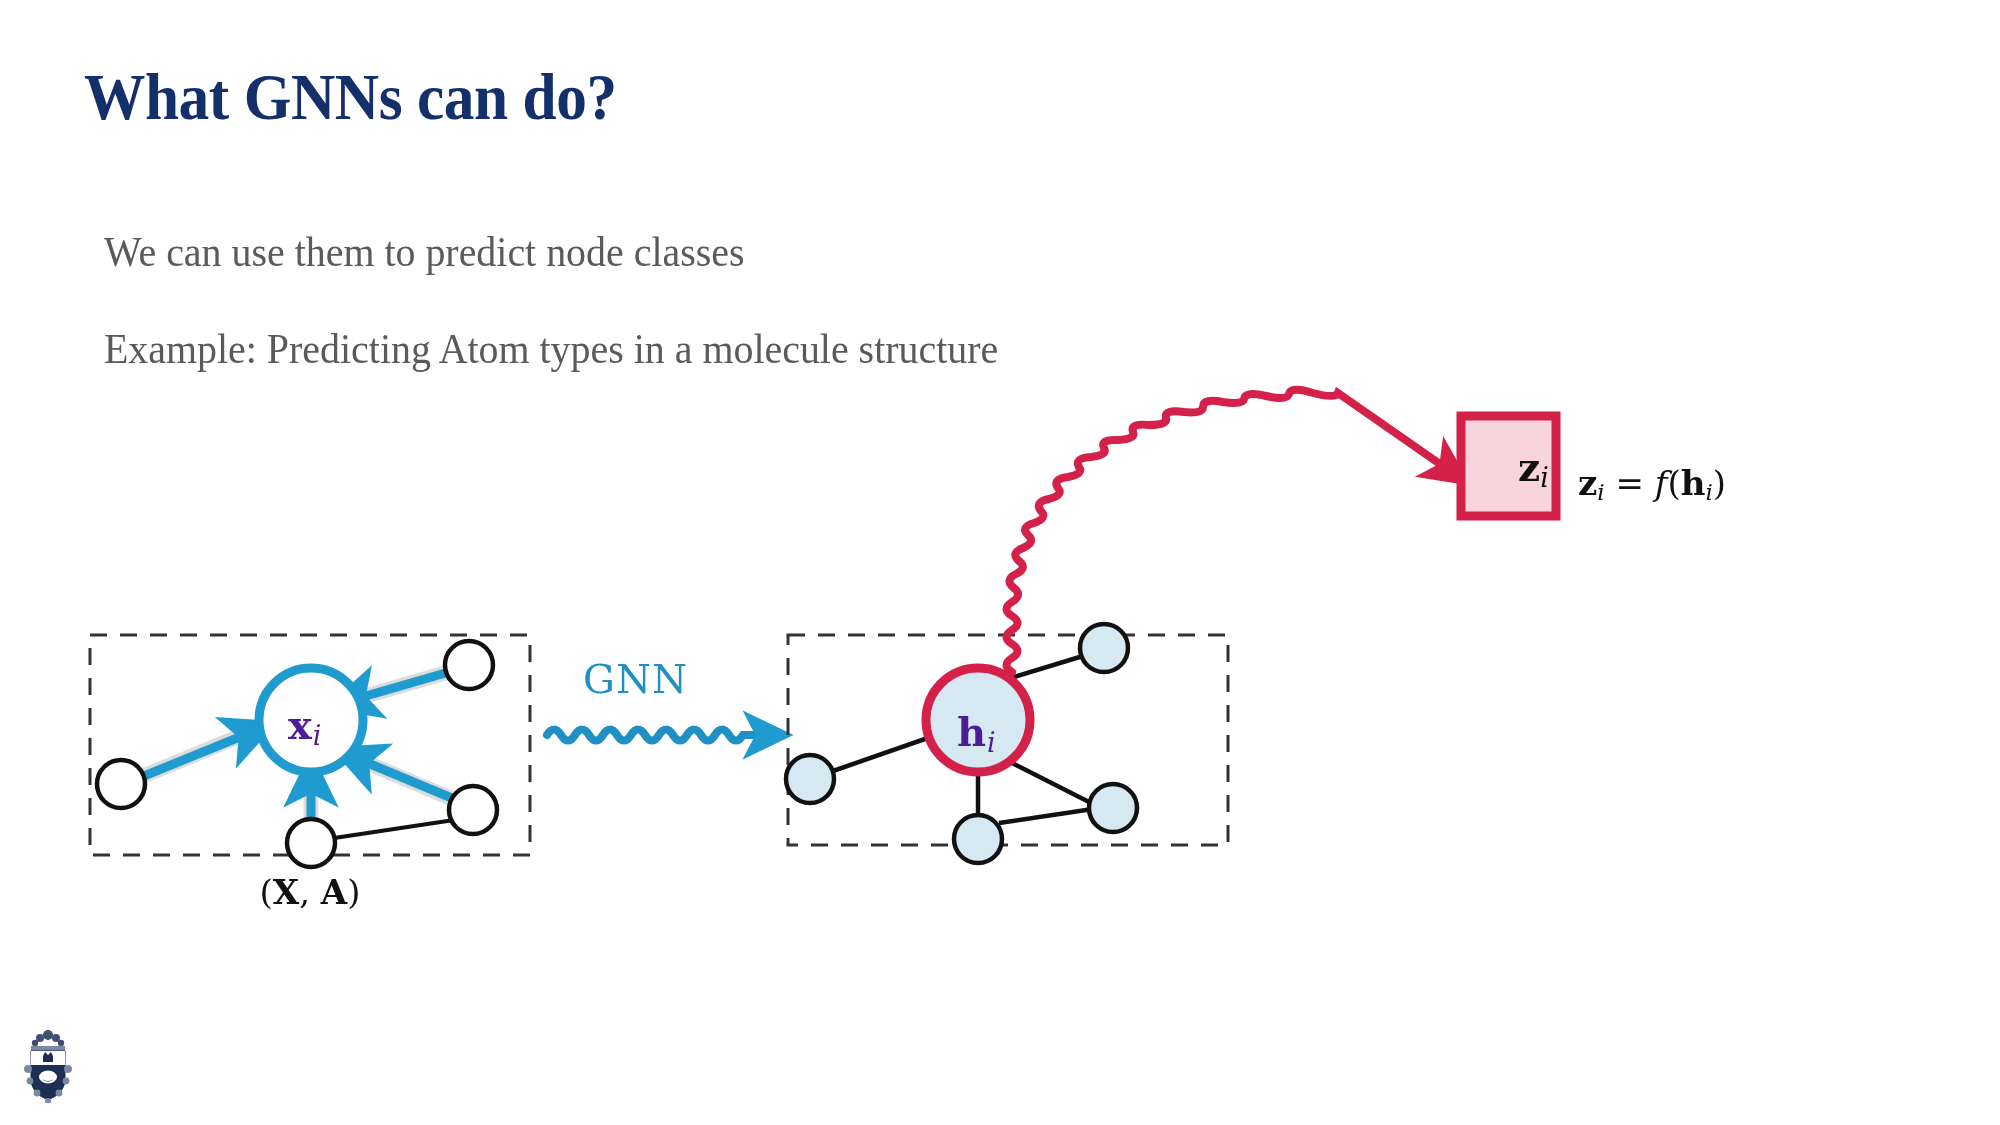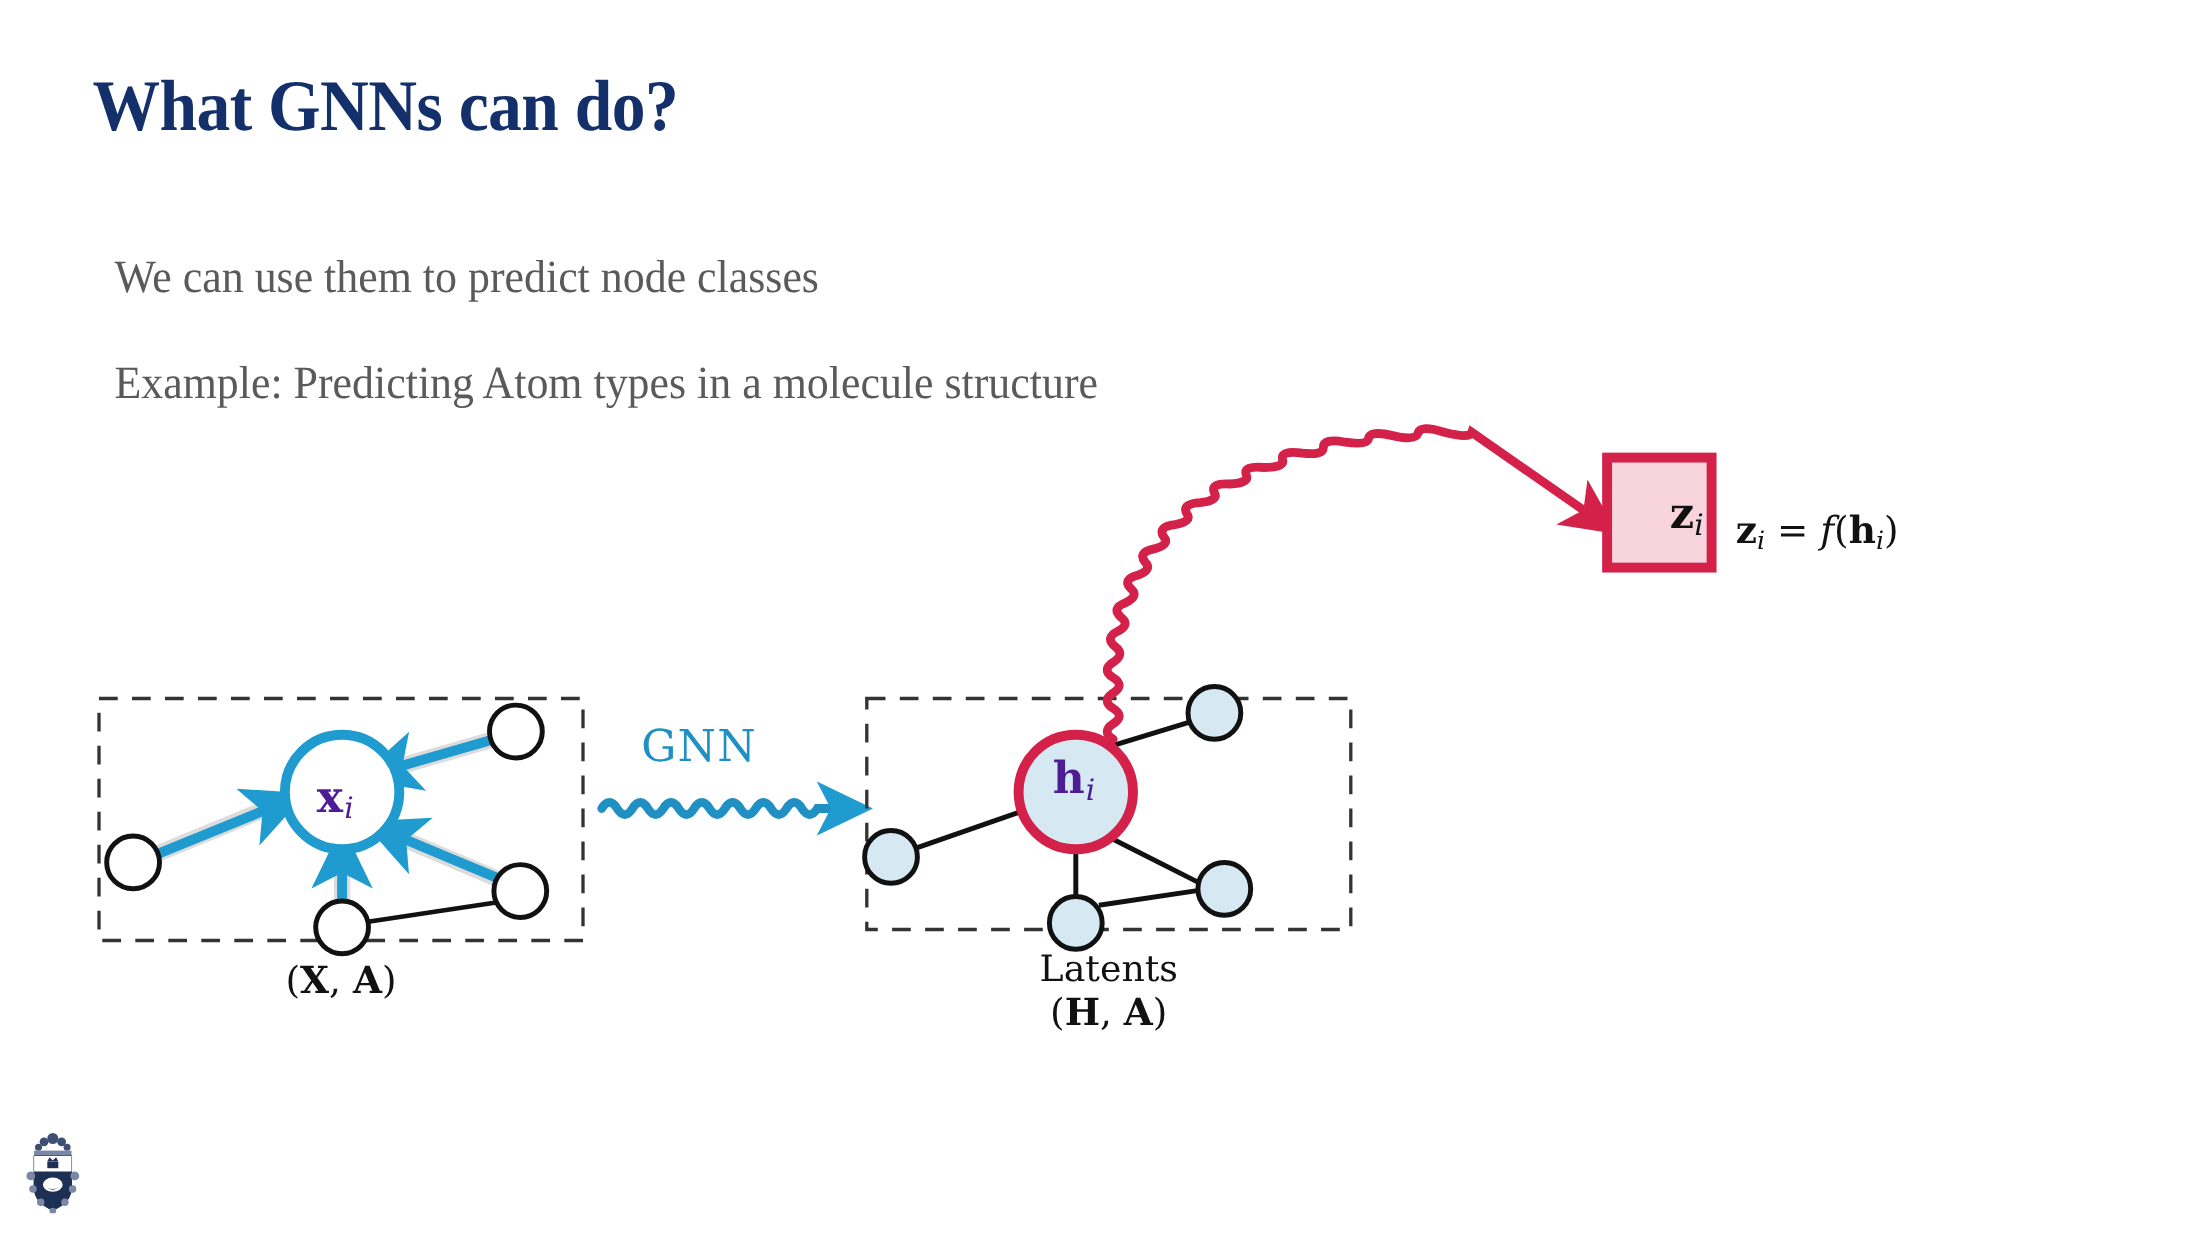--- a/index.html
+++ b/index.html
@@ -249,38 +249,34 @@
 
     </svg>
 
     <div class="mathlabel node-sym" style="left:287px; top:702px; position:fixed;"></div>
   </div>
 
   <div class="mathlabel node-sym" style="left:288px; top:701px;">
     <span>x</span><span class="sub">i</span>
   </div>
 
-  <div class="mathlabel node-sym" style="left:957px; top:684px;">
+  <div class="mathlabel node-sym" style="left:957px; top:708px;">
     <span>h</span><span class="sub">i</span>
   </div>
 
   <div class="gnn-label" style="left:583px; top:656px;">GNN</div>
 
   <div class="zi-sym" style="left:1487px; top:444px;margin-left:31px;">
     <span>z</span><span class="sub">i</span>
   </div>
 
   <div class="panel-caption" style="left:90px; top:872px; width:440px;">
     <span class="cap-math"><span>(</span><b>X</b><span>, </span><b>A</b><span>)</span></span>
   </div>
 
-  <div class="panel-caption" style="left:788px; top:862px; width:440px;">
-    <span class="cap-name">Latents</span>
-    <span class="cap-math"><span>(</span><b>H</b><span>, </span><b>A</b><span>)</span></span>
-  </div>
 
 
   <div class="rt-formula">
     <b>z</b><span class="sub">i</span><span> = </span><i>f</i><span>(</span><b>h</b><span class="sub">i</span><span>)</span>
   </div>
 
   <div class="uoft">
     <svg width="52" height="74" viewBox="0 0 52 74">
 
       <g fill="#3f4f73">

